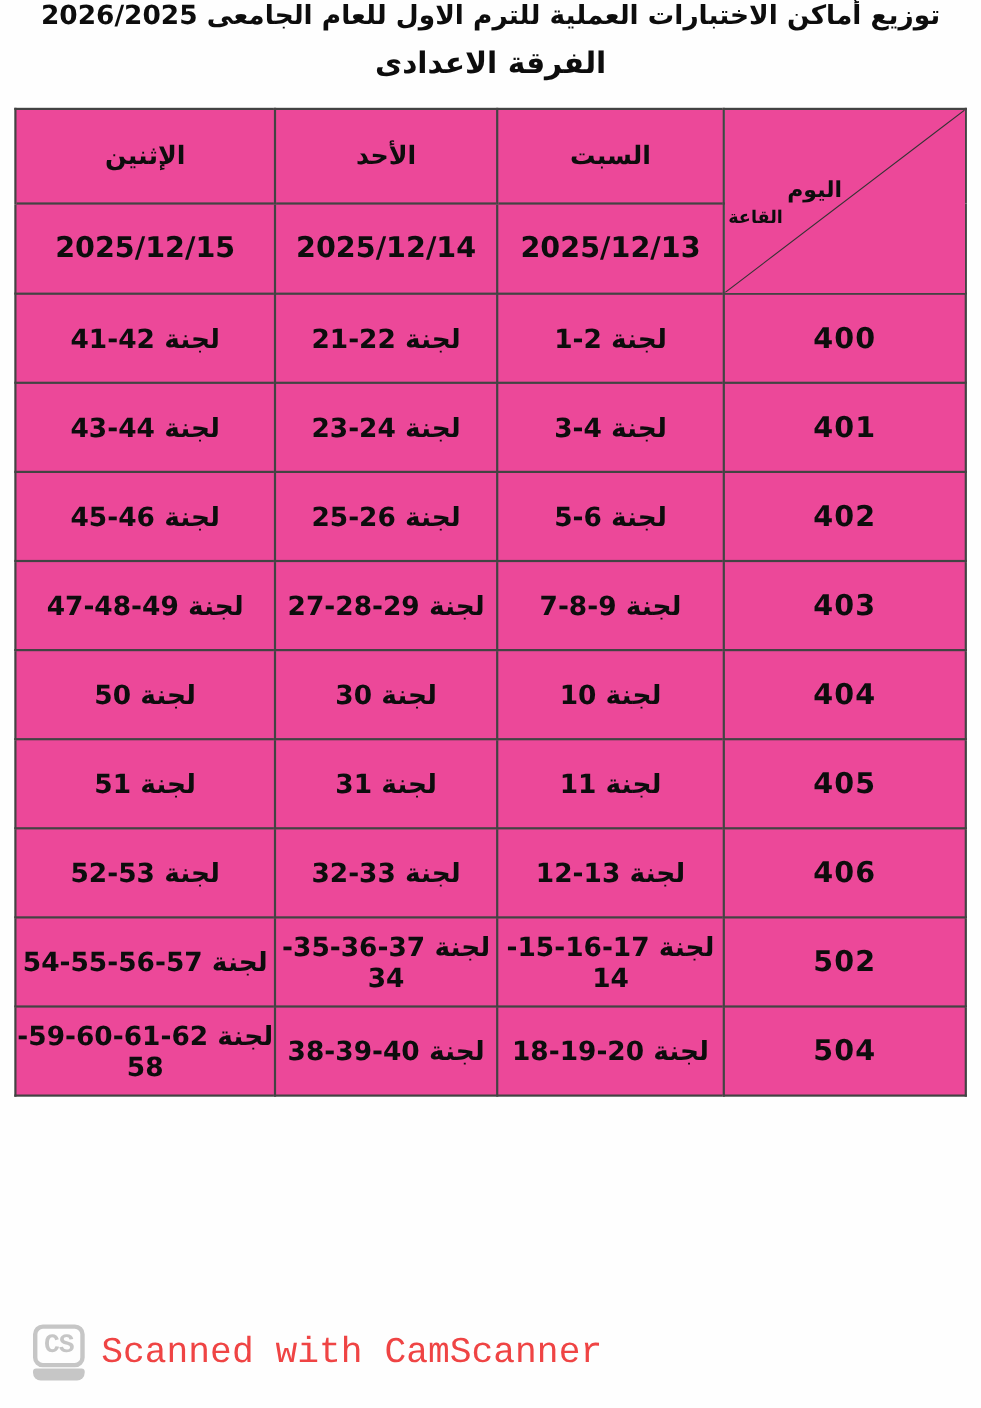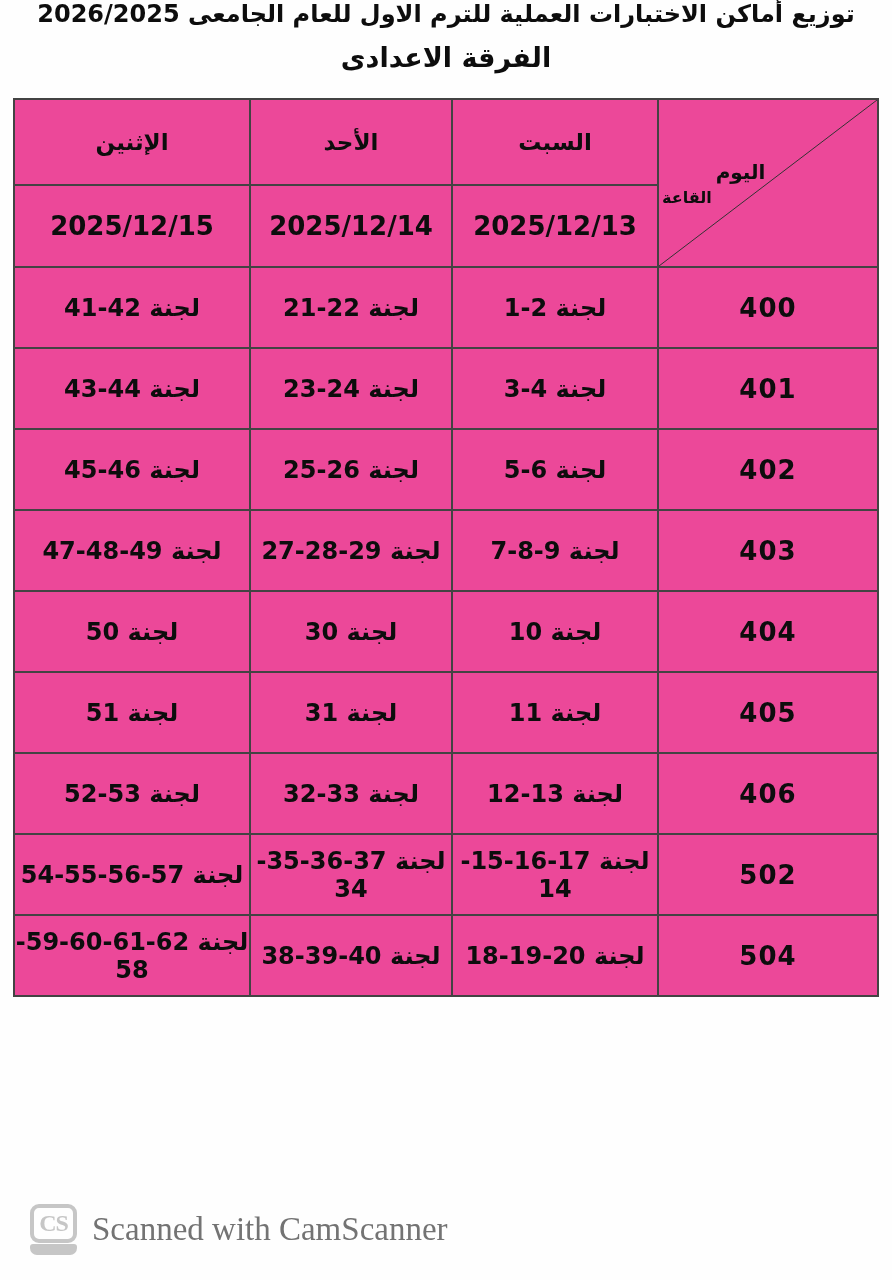--- a/index.html
+++ b/index.html
@@ -74,31 +74,31 @@
     display: flex;
     align-items: center;
     gap: 15px;
     direction: ltr;
   }
   .cs-icon { position: relative; width: 47px; height: 51px; flex: 0 0 auto; }
   .cs-frame {
     position: absolute; top: 0; left: 0; width: 39px; height: 31px;
     border: 4px solid #c6c6c6; border-radius: 9px;
     display: flex; align-items: center; justify-content: center;
-    font-family: Liberation Serif, serif;
+    font-family: Liberation Mono, monospace;
     font-weight: bold; font-size: 24px; color: #c6c6c6; letter-spacing: -1px;
   }
   .cs-bar {
     position: absolute; bottom: 0; left: 0; width: 47px; height: 11px;
     background: #c6c6c6; border-radius: 3px 3px 7px 7px;
   }
   .wm-text {
-    font-family: Liberation Serif, serif;
+    font-family: Liberation Mono, monospace;
     font-size: 33px;
-    color: #737373;
+    color: #ef4444;
     white-space: nowrap;
   }
 </style>
 </head>
 <body>
 
 <div class="page">
 
   <div class="doc-title">توزيع أماكن الاختبارات العملية للترم الاول للعام الجامعى 2026/2025</div>
   <div class="doc-subtitle">الفرقة الاعدادى</div>

